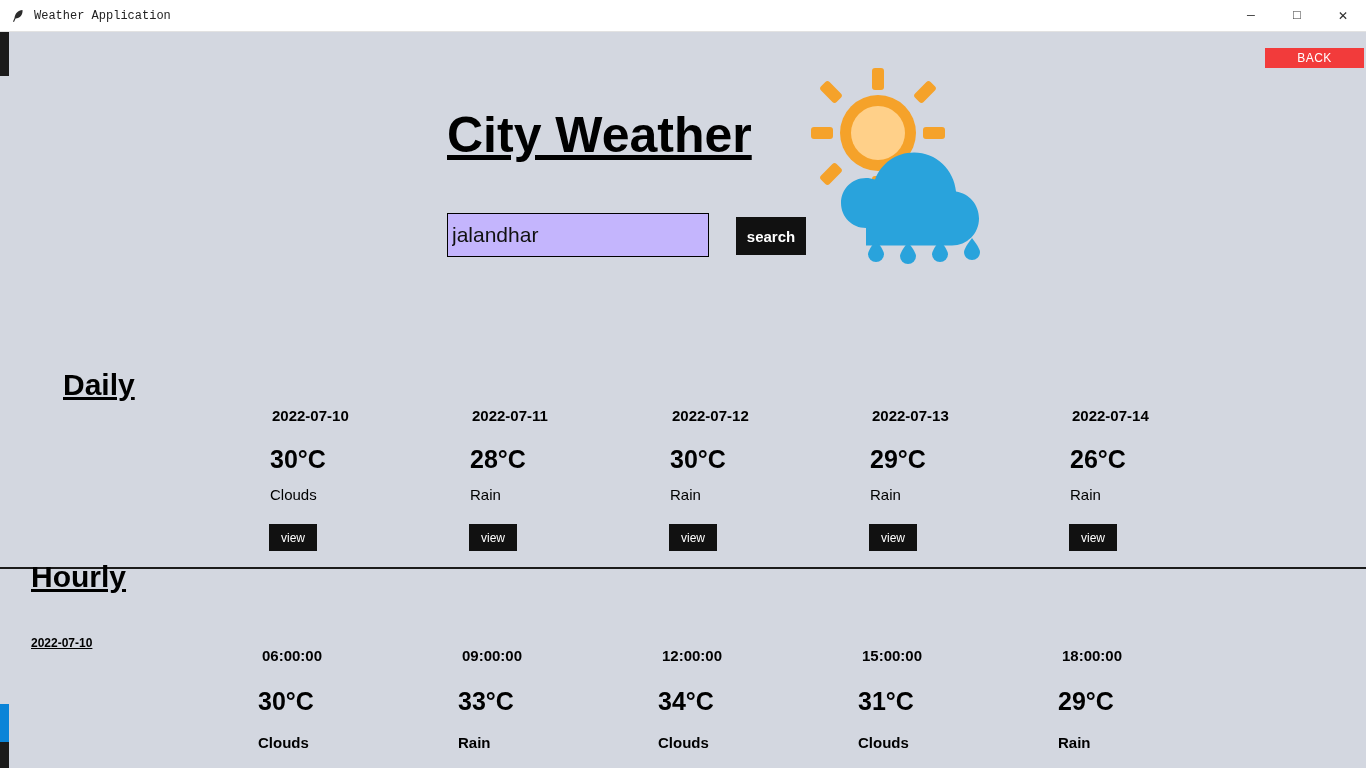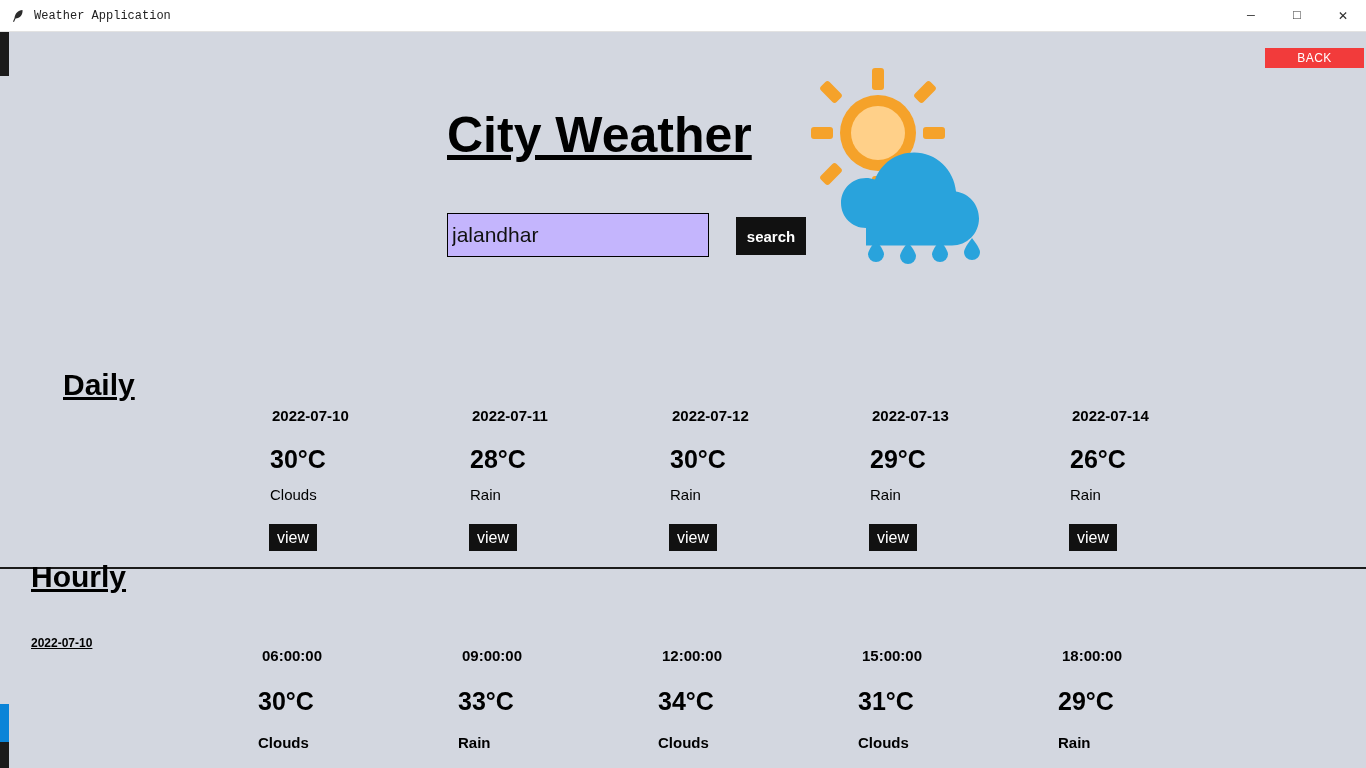--- a/index.html
+++ b/index.html
@@ -229,21 +229,21 @@
   }
   .daily-card .d-view {
     position: absolute;
     left: 23px;
     top: 122px;
     width: 48px;
     height: 27px;
     background: #111;
     color: #fff;
     border: none;
-    font-size: 16px;
+    font-size: 12px;
     font-family: "Liberation Sans", sans-serif;
     cursor: pointer;
   }
 
   .hourly-row {
     position: absolute;
     left: 234px;
     top: 610px;
     width: 1080px;
     height: 125px;

